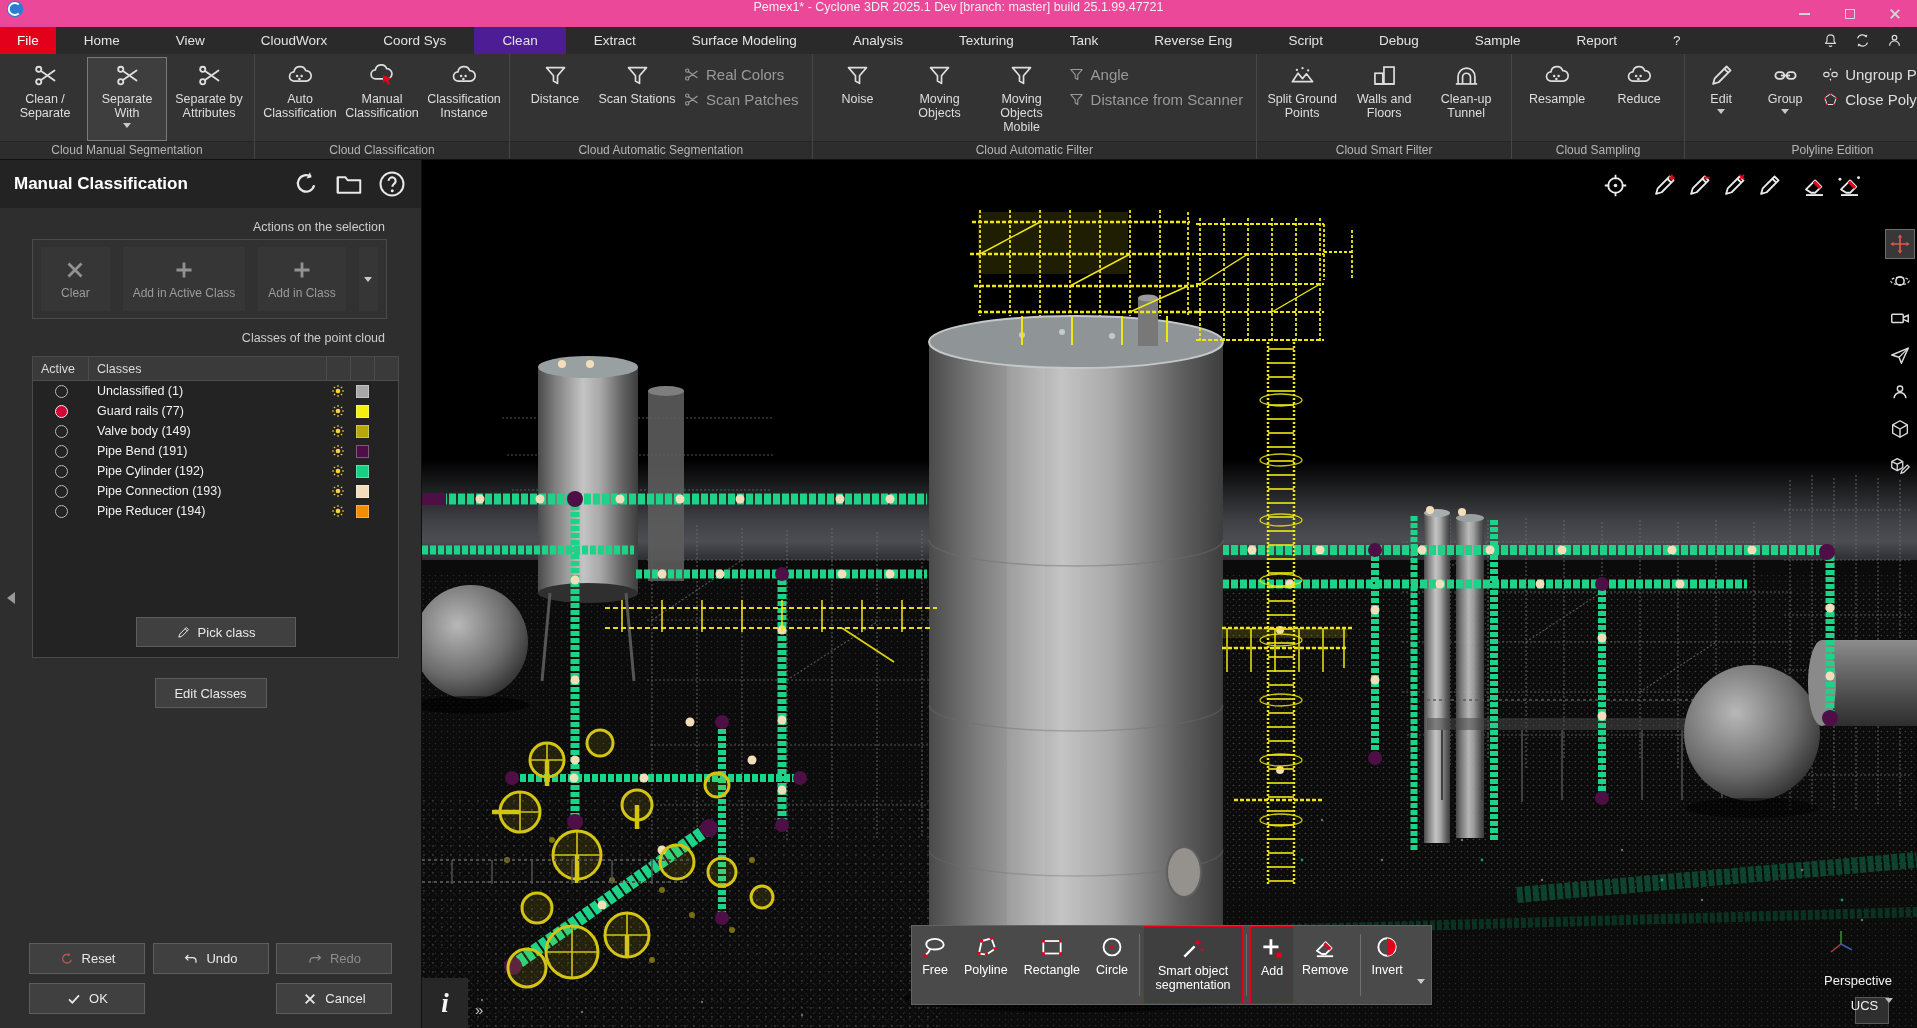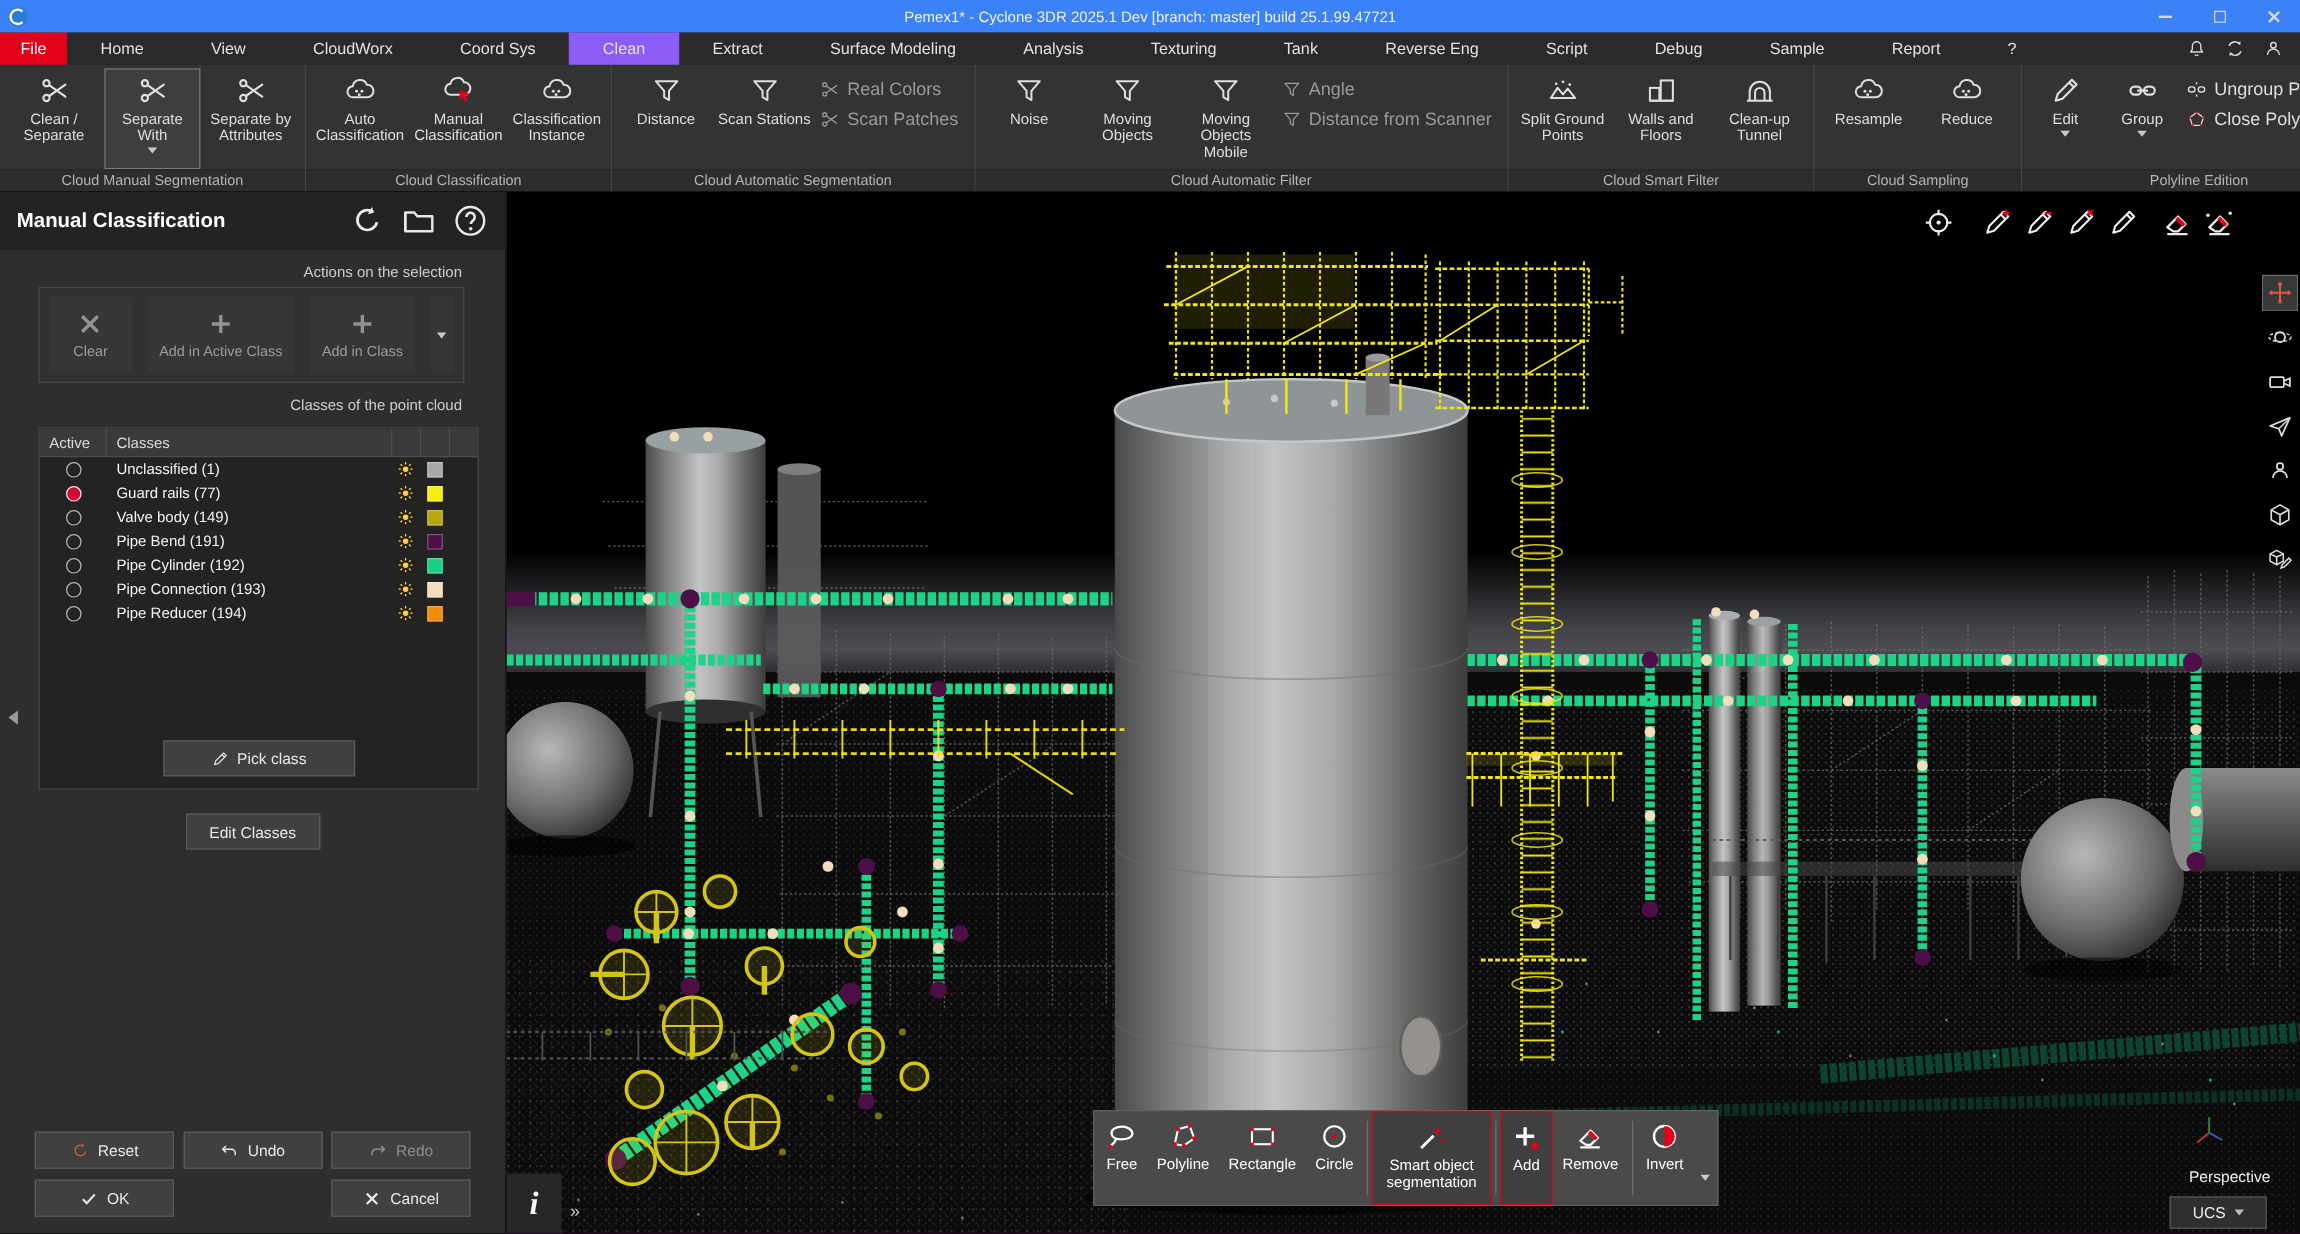--- a/index.html
+++ b/index.html
@@ -1,35 +1,35 @@
 <!DOCTYPE html>
 <html><head>
 <meta charset="utf-8">
 <style>
 *{margin:0;padding:0;box-sizing:border-box}
 html,body{width:1917px;height:1028px;overflow:hidden;background:#000;font-family:"Liberation Sans",sans-serif}
 .app{position:relative;width:1917px;height:1028px;background:#1d1d1d;color:#e6e6e6;font-size:13px}
 
 
-.titlebar{height:27px;background:#3b82f6;display:flex;align-items:center;position:relative}
+.titlebar{height:27px;background:#ec4899;display:flex;align-items:flex-start;position:relative}
 .app-logo{margin-left:6px;width:18px;height:18px;flex:none;z-index:2}
 .title-text{position:absolute;left:0;right:0;text-align:center;font-size:12.5px;color:#f0f0f0}
 .win-controls{margin-left:auto;display:flex;height:100%;z-index:2}
 .win-btn{width:45px;height:100%;display:flex;align-items:center;justify-content:center}
 .glyph-min{width:11px;height:2px;background:#d6d6d6}
 .glyph-max{width:10px;height:10px;border:1.4px solid #d6d6d6}
 .glyph-close{position:relative;width:12px;height:12px}
 .glyph-close:before,.glyph-close:after{content:"";position:absolute;left:5px;top:0;width:1.6px;height:12px;background:#d6d6d6}
 .glyph-close:before{transform:rotate(45deg)}.glyph-close:after{transform:rotate(-45deg)}
 
 
 .menubar{height:27px;background:#2a2a2a;display:flex;align-items:stretch;font-size:13.5px}
 .mtab{padding:0 28px;display:flex;align-items:center;color:#e2e2e2;white-space:nowrap}
 .mtab.file{background:#e2001a;color:#fff;padding:0 17px}
-.mtab.active{background:#8b5cf6}
+.mtab.active{background:#4c1d95}
 .menu-right{margin-left:auto;display:flex;align-items:center;gap:15px;padding-right:14px}
 .mi{width:17px;height:17px;color:#d9d9d9}
 
 
 .ribbon{height:106px;background:#333;display:flex;border-bottom:1px solid #131313}
 .rgroup{display:flex;flex-direction:column;border-right:1px solid #464646}
 .rbody{flex:1;display:flex;padding:3px 5px 0;gap:2px;align-items:stretch}
 .rbtn{width:80px;display:flex;flex-direction:column;align-items:center;padding-top:5px;gap:3px;color:#dedede;font-size:12.5px;text-align:center;line-height:1.12}
 .rbtn .ric{width:27px;height:27px;flex:none}
 .rbtn.sel{background:#3e3e3e;border:1px solid #7a7a7a;padding-top:4px}
@@ -83,21 +83,21 @@
 .rail{position:absolute;top:70px;right:3px;display:flex;flex-direction:column;gap:9px;align-items:center;z-index:3}
 .railbtn{width:28px;height:28px;display:flex;align-items:center;justify-content:center;color:#dcdcdc}
 .railbtn.sel{background:#383838;outline:1px solid #6e6e6e}
 .seltoolbar{position:absolute;left:489px;bottom:23px;height:80px;background:#4a4a4a;border:1px solid #626262;display:flex;align-items:stretch;padding:0 2px;z-index:3}
 .tool{padding:8px 8px 4px;display:flex;flex-direction:column;align-items:center;gap:4px;color:#fff;font-size:12.5px;line-height:1.1;text-align:center;justify-content:flex-start}
 .tool .tic{width:26px;height:26px;flex:none}
 .tool.sel{border:1px solid #e2001a;background:#3f3f3f}
 .tool.wide{width:100px}
 .tsep{width:1px;background:#6e6e6e;margin:8px 3px}
 .tchev{align-self:flex-end;margin:0 4px 5px 6px}
-.ucs{position:absolute;right:28px;bottom:4px;width:81px;height:27px;background:#2f2f2f;border:1px solid #5a5a5a;display:flex;align-items:center;justify-content:center;gap:7px;font-size:13px;color:#efefef;z-index:3}
+.ucs{position:absolute;right:28px;bottom:4px;width:34px;height:27px;background:#2f2f2f;border:1px solid #5a5a5a;display:flex;align-items:flex-start;justify-content:center;gap:7px;font-size:13px;color:#efefef;z-index:3}
 .persp{position:absolute;right:25px;bottom:40px;font-size:13px;color:#f2f2f2;z-index:3}
 .axes{position:absolute;right:60px;bottom:70px;width:32px;height:32px;opacity:.85;z-index:3}
 .infobox{position:absolute;left:0;bottom:0;width:46px;height:50px;background:#272727;display:flex;align-items:center;justify-content:center;z-index:3}
 .infobox .i{font-family:"Liberation Serif",serif;font-style:italic;font-weight:bold;font-size:27px;color:#f5f5f5}
 .infomore{position:absolute;left:53px;bottom:10px;color:#c8c8c8;font-size:15px;z-index:3}
 .collapse{position:absolute;left:1px;top:592px;width:0;height:0;border:6px solid transparent;border-right:8px solid #9a9a9a;z-index:6}
 </style>
 </head>
 <body>
 

